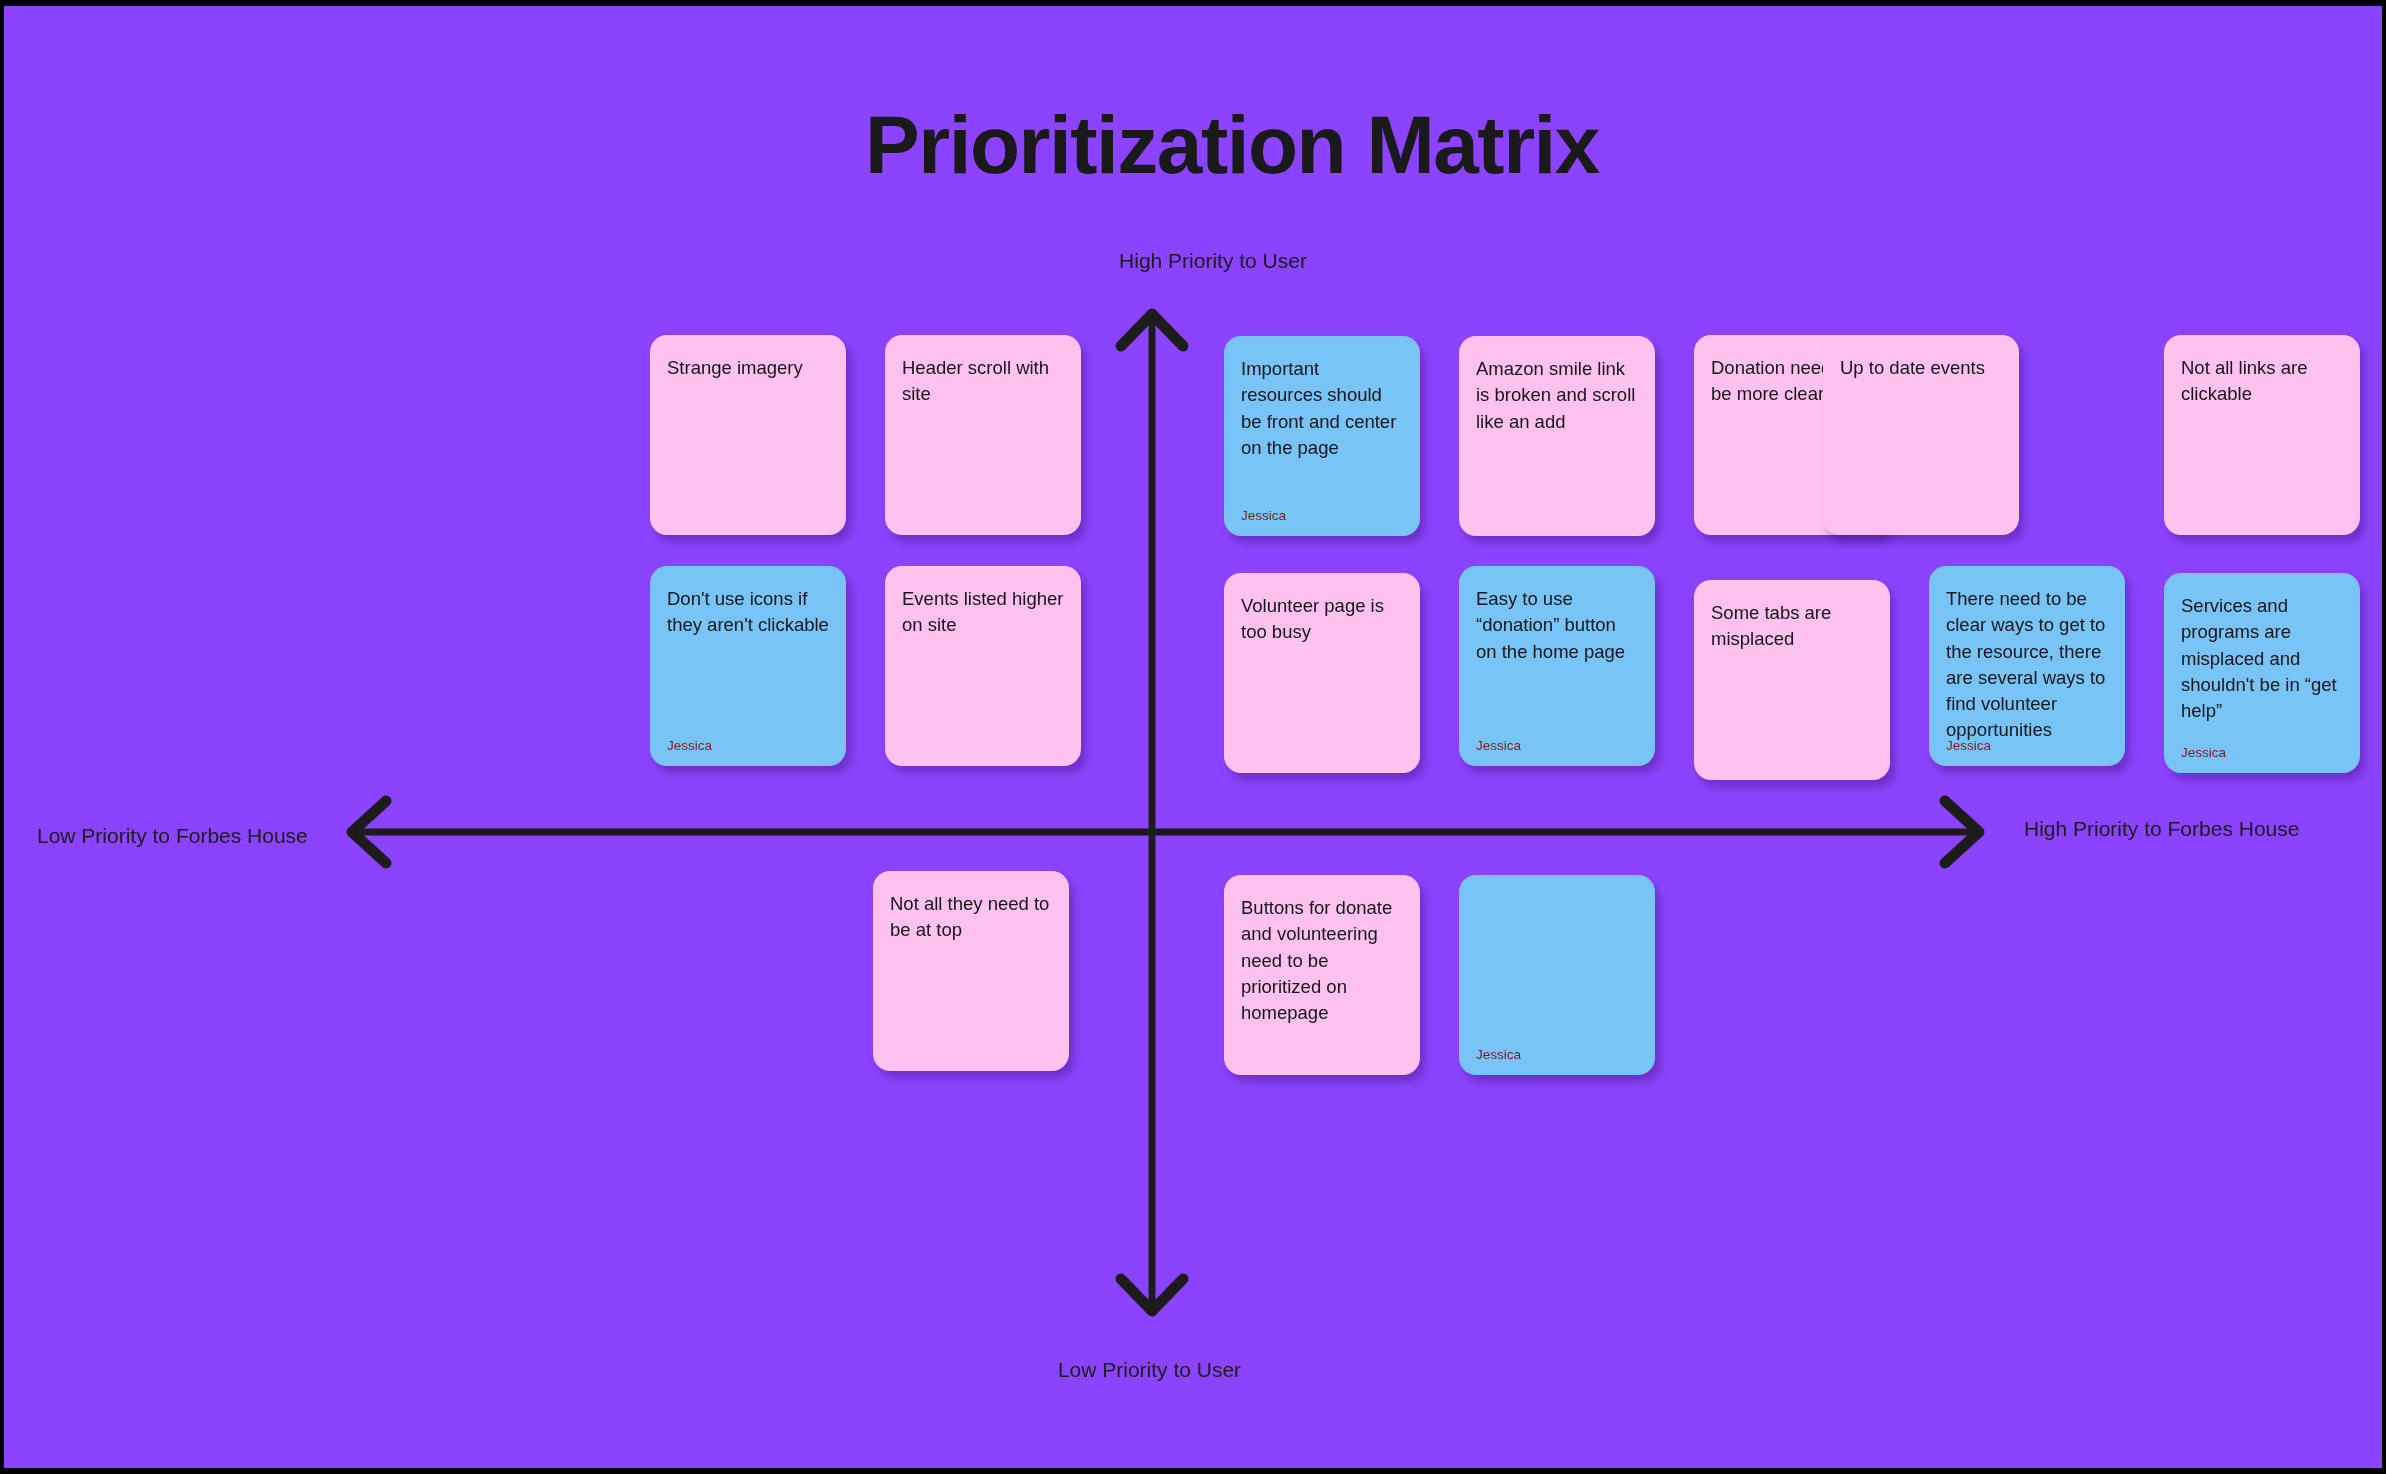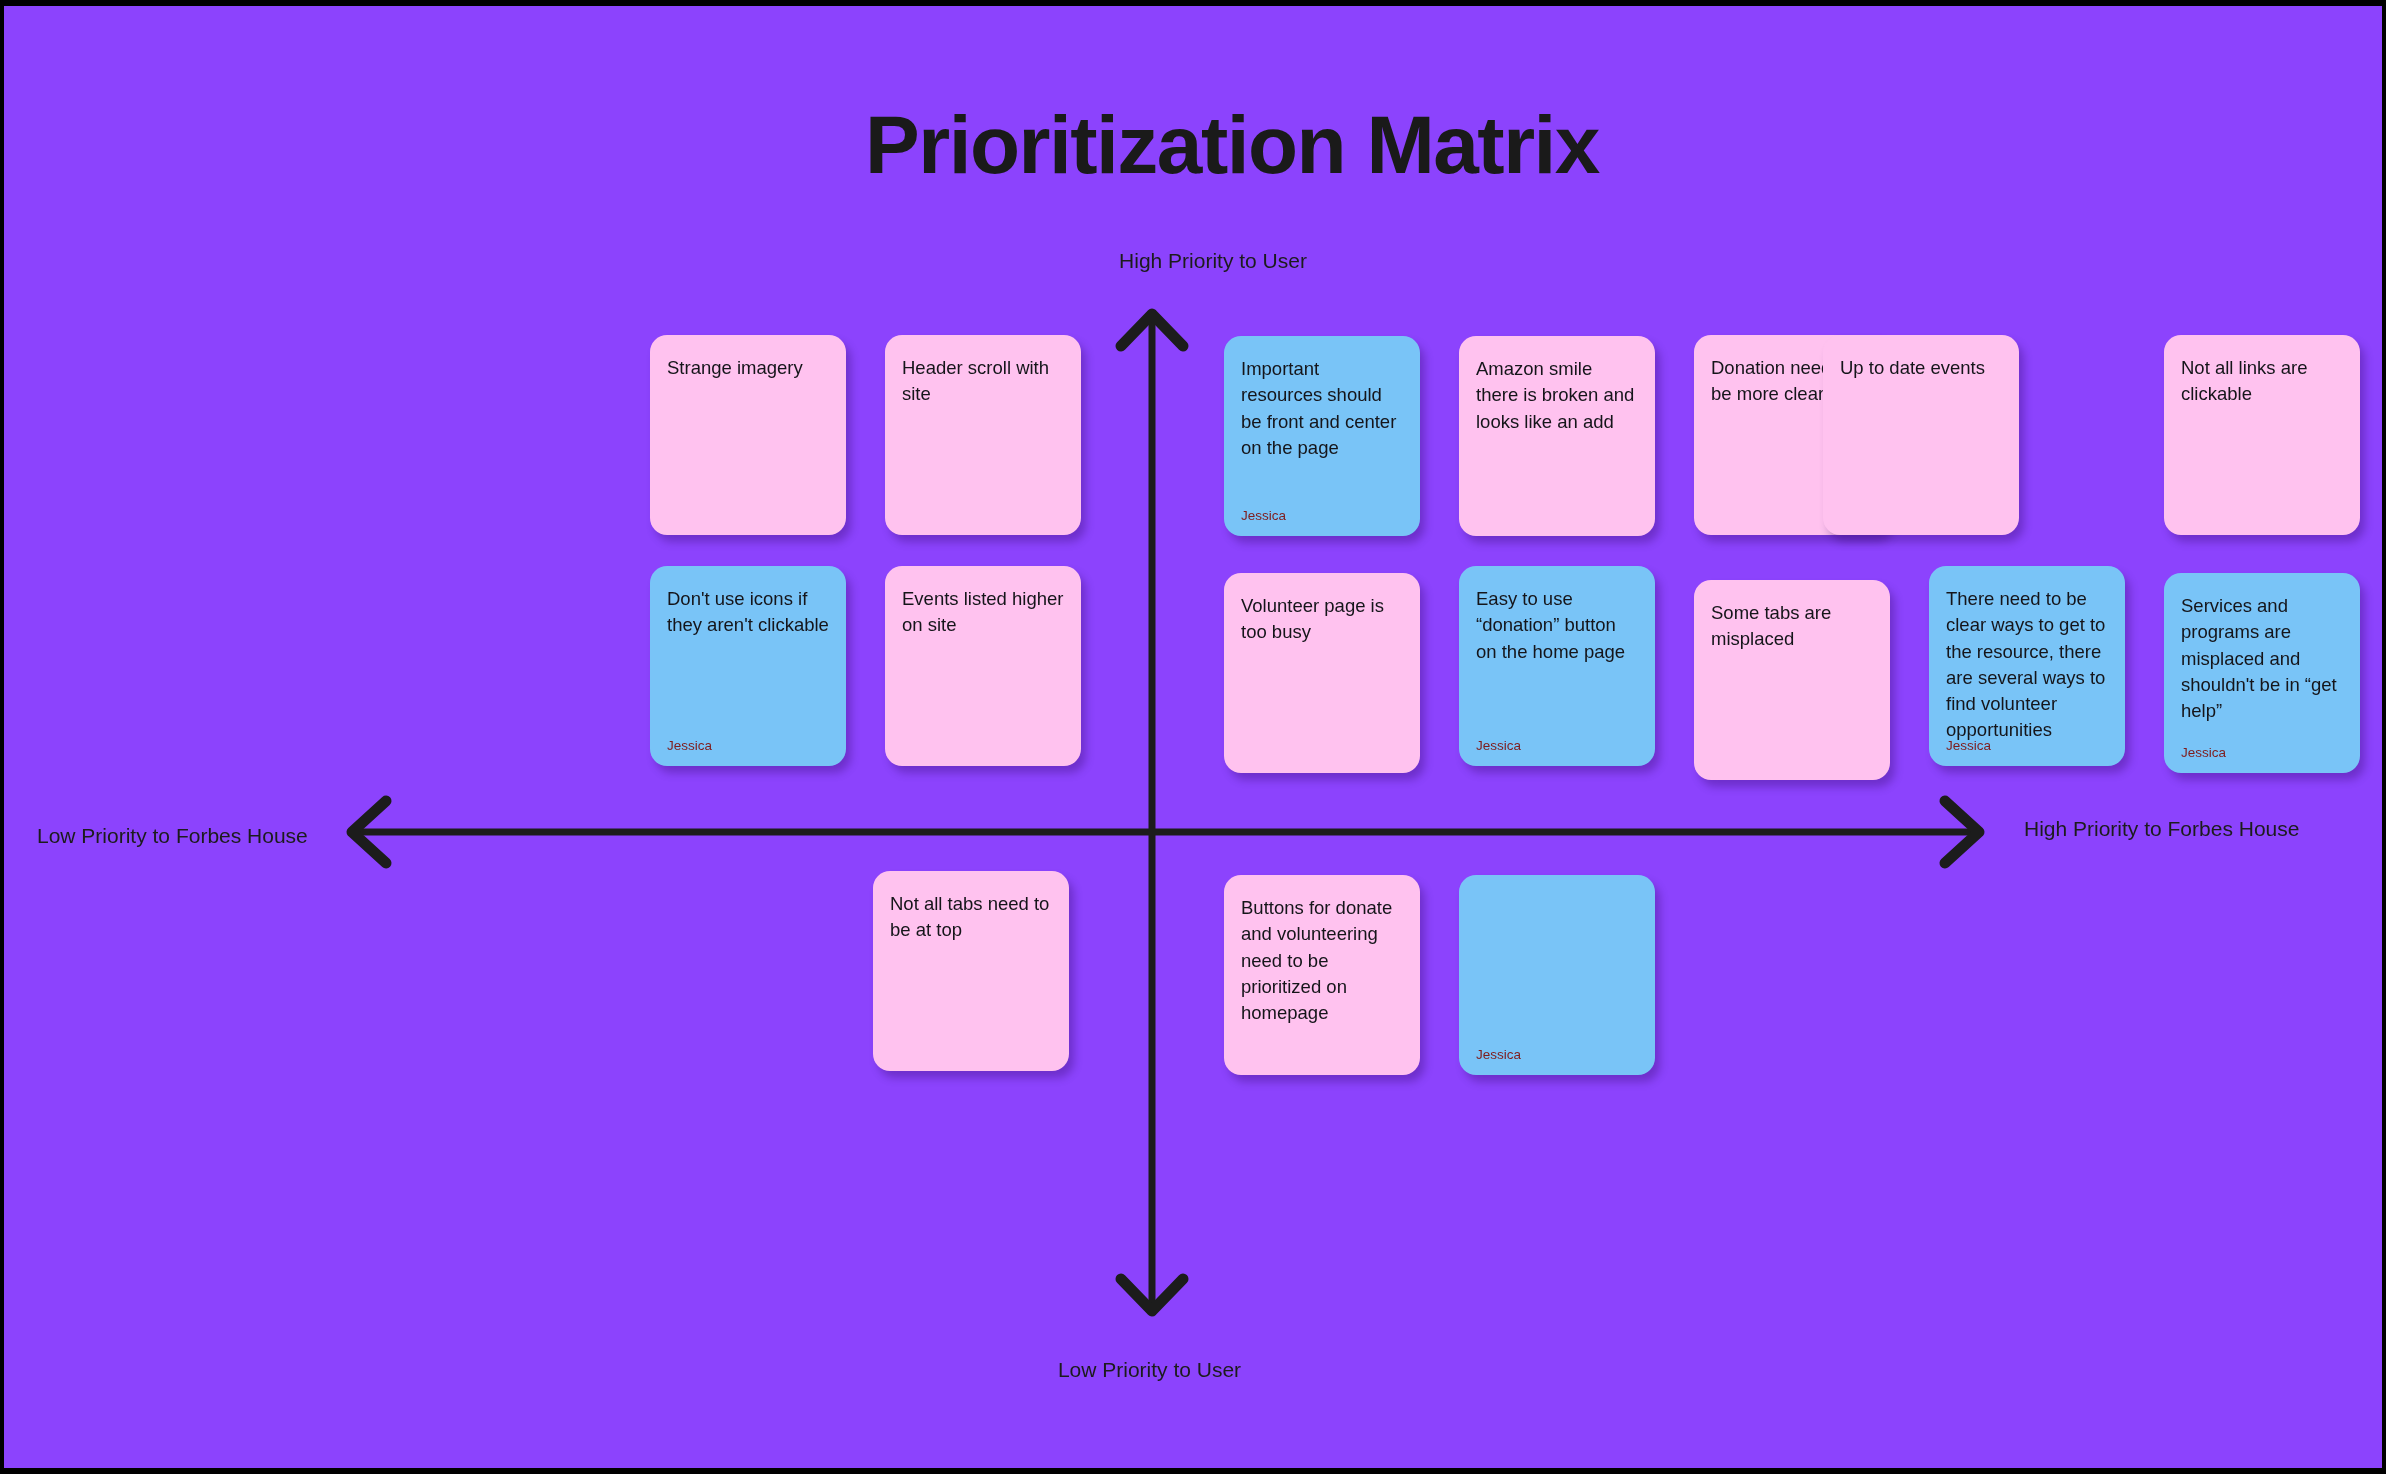--- a/index.html
+++ b/index.html
@@ -134,21 +134,21 @@
           <div class="note-text">Strange imagery</div>
         </div>
         <div class="note pink" style="left: 881px; top: 329px; width: 196px; height: 200px;">
           <div class="note-text">Header scroll with site</div>
         </div>
         <div class="note blue" style="left: 1220px; top: 330px; width: 196px; height: 200px;">
           <div class="note-text">Important resources should be front and center on the page</div>
           <div class="note-author">Jessica</div>
         </div>
         <div class="note pink" style="left: 1455px; top: 330px; width: 196px; height: 200px;">
-          <div class="note-text">Amazon smile there is broken and looks like an add</div>
+          <div class="note-text">Amazon smile link is broken and scroll like an add</div>
         </div>
         <div class="note pink" style="left: 1690px; top: 329px; width: 196px; height: 200px;">
           <div class="note-text">Donation need to be more clear</div>
         </div>
         <div class="note pink" style="left: 1819px; top: 329px; width: 196px; height: 200px;">
           <div class="note-text">Up to date events</div>
         </div>
         <div class="note pink" style="left: 2160px; top: 329px; width: 196px; height: 200px;">
           <div class="note-text">Not all links are clickable</div>
         </div>
@@ -171,21 +171,21 @@
         </div>
         <div class="note blue" style="left: 1925px; top: 560px; width: 196px; height: 200px;">
           <div class="note-text">There need to be clear ways to get to the resource, there are several ways to find volunteer opportunities</div>
           <div class="note-author">Jessica</div>
         </div>
         <div class="note blue" style="left: 2160px; top: 567px; width: 196px; height: 200px;">
           <div class="note-text">Services and programs are misplaced and shouldn't be in “get help”</div>
           <div class="note-author">Jessica</div>
         </div>
         <div class="note pink" style="left: 869px; top: 865px; width: 196px; height: 200px;">
-          <div class="note-text">Not all tabs need to be at top</div>
+          <div class="note-text">Not all they need to be at top</div>
         </div>
         <div class="note pink" style="left: 1220px; top: 869px; width: 196px; height: 200px;">
           <div class="note-text">Buttons for donate and volunteering need to be prioritized on homepage</div>
         </div>
         <div class="note blue" style="left: 1455px; top: 869px; width: 196px; height: 200px;">
           <div class="note-author">Jessica</div>
         </div>
       </div>
 
   </div>

